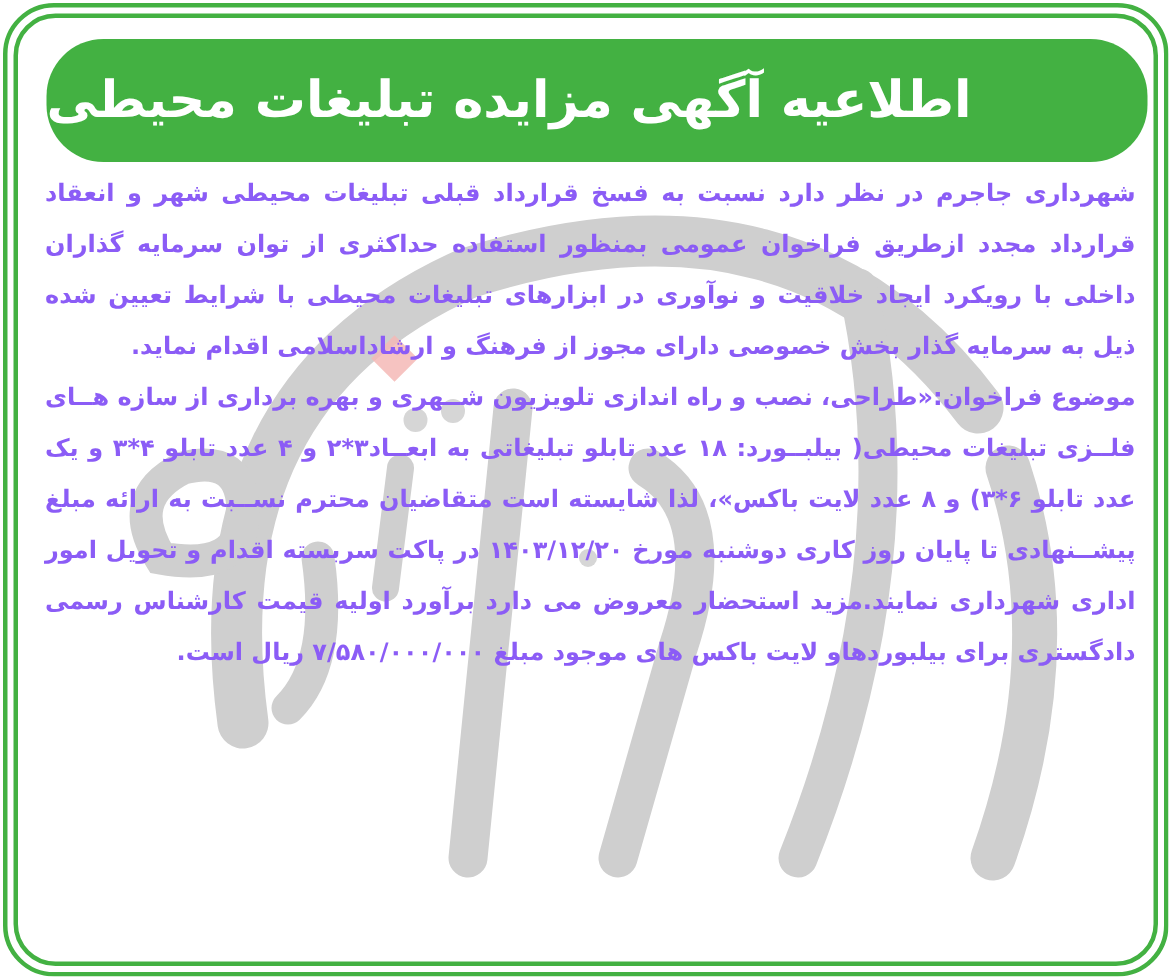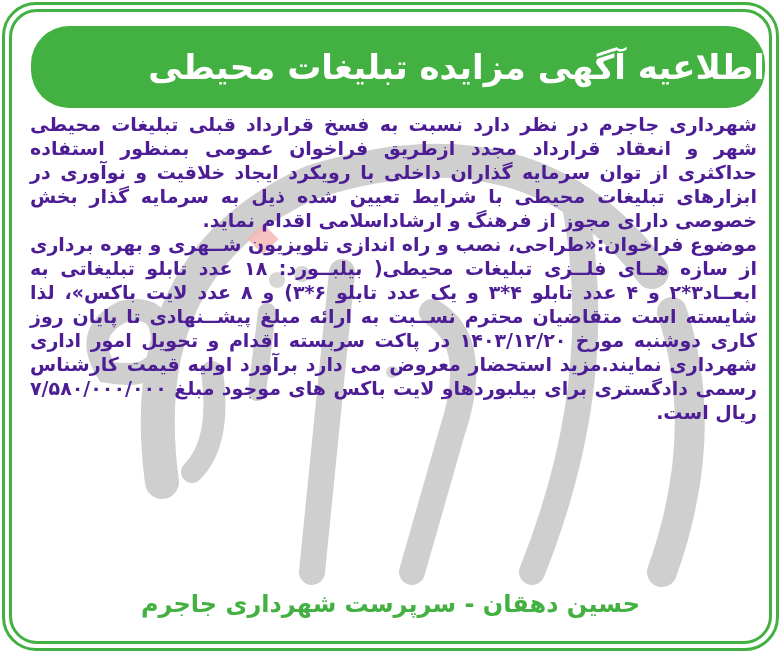--- a/index.html
+++ b/index.html
@@ -31,21 +31,21 @@
       overflow: hidden;
     }
     .header-banner {
       position: absolute;
       left: 19px; top: 14px;
       width: 734px; height: 82px;
       background: #43b142;
       border-radius: 38px;
       display: flex;
       align-items: center;
-      justify-content: flex-end;
+      justify-content: flex-start;
     }
     .header-title {
       color: #ffffff;
       font-weight: bold;
       font-size: 34px;
       direction: rtl;
       letter-spacing: 0px;
     }
     .watermark {
       position: absolute;
@@ -54,24 +54,24 @@
       pointer-events: none;
     }
     .body-text {
       position: absolute;
       left: 18px;
       top: 100px;
       width: 727px;
       direction: rtl;
       text-align: justify;
       text-align-last: right;
-      color: #4c1d95;
-      font-size: 19px;
+      color: #8b5cf6;
+      font-size: 16px;
       font-weight: bold;
-      line-height: 24px;
+      line-height: 34px;
     }
     .body-text p {
       margin: 0;
     }
     .body-text .strong {
       font-weight: 900;
     }
     .signature {
       position: absolute;
       left: 0;
@@ -120,14 +120,13 @@
 
   <div class="header-banner">
     <span class="header-title">اطلاعیه آگهی مزایده تبلیغات محیطی</span>
   </div>
 
   <div class="body-text">
     <p><span class="strong">شهرداری جاجرم در نظر دارد</span><span> نسبت به فسخ قرارداد قبلی تبلیغات محیطی شهر و انعقاد قرارداد مجدد ازطریق فراخوان عمومی بمنظور استفاده حداکثری از توان سرمایه گذاران داخلی با رویکرد ایجاد خلاقیت و نوآوری در ابزارهای تبلیغات محیطی با شرایط تعیین شده ذیل به سرمایه گذار بخش خصوصی دارای مجوز از فرهنگ و ارشاداسلامی  اقدام نماید.</span></p>
     <p>موضوع فراخوان:«طراحی، نصب و راه اندازی تلویزیون شــهری و بهره برداری از سازه هــای فلــزی تبلیغات محیطی( بیلبــورد: ۱۸ عدد تابلو تبلیغاتی به ابعــاد۳*۲ و ۴ عدد تابلو ۴*۳ و یک عدد تابلو ۶*۳) و ۸ عدد لایت باکس»، لذا شایسته است متقاضیان محترم نســبت به ارائه مبلغ  پیشــنهادی تا پایان روز کاری دوشنبه مورخ ۱۴۰۳/۱۲/۲۰ در پاکت سربسته اقدام و تحویل امور اداری شهرداری نمایند.مزید استحضار معروض می دارد برآورد اولیه قیمت کارشناس رسمی دادگستری برای بیلبوردهاو لایت باکس های موجود مبلغ ۷/۵۸۰/۰۰۰/۰۰۰ ریال است.</p>
   </div>
 
-  <div class="signature">حسین دهقان - سرپرست شهرداری جاجرم</div>
 </div>
 
 </body></html>

